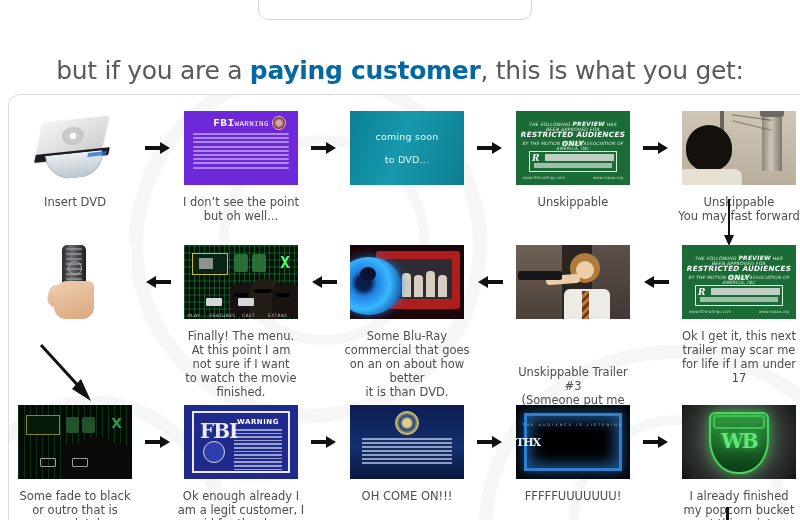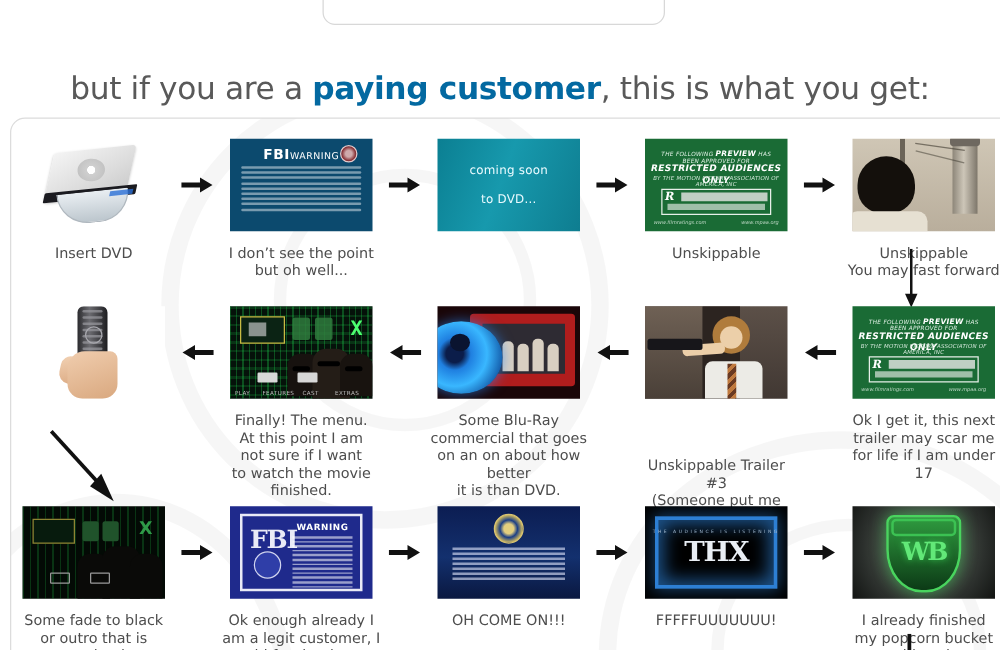--- a/index.html
+++ b/index.html
@@ -68,21 +68,21 @@
   .dd-tray{position:absolute;left:18px;top:40px;width:72px;height:8px;background:#1b1b20;
     transform:skewX(-18deg) rotate(-6deg);border-radius:1px;}
   .dd-disc{position:absolute;left:28px;top:42px;width:56px;height:24px;
     background:linear-gradient(180deg,#e9eef2 0%,#bcc6cd 100%);
     border-radius:0 0 28px 28px;transform:rotate(-6deg);
     border:1px solid #b0b8bf;border-top:none;}
   .dd-glint{position:absolute;left:70px;top:41px;width:18px;height:4px;background:#2b6fd6;
     transform:skewX(-18deg) rotate(-6deg);opacity:.8;}
 
   
-  .t-fbired{background:#0c4a6e;}
+  .t-fbired{background:#6d28d9;font-family:Liberation Mono, monospace;}
   .fbired-ttl{position:absolute;left:0;top:6px;width:100%;text-align:center;
     color:#fff;font-size:11px;font-weight:bold;letter-spacing:.5px;}
   .fbired-ttl small{font-size:7.5px;font-weight:normal;letter-spacing:.4px;}
   .fbired-seal{position:absolute;right:12px;top:5px;width:12px;height:12px;border-radius:50%;
     background:radial-gradient(circle,#cfa9ab 30%,#7d1f24 70%);border:1px solid #e4c9cb;}
   .fbired-lines{position:absolute;left:9px;top:22px;right:9px;bottom:10px;}
   .fbired-lines i{display:block;height:2px;background:rgba(255,255,255,.45);
     margin-bottom:2.2px;border-radius:1px;}
 
   
@@ -196,22 +196,22 @@
   .t-seal{background:linear-gradient(180deg,#0c1d52 0%,#13306e 55%,#0a1840 100%);}
   .sl-seal{position:absolute;left:50%;top:6px;transform:translateX(-50%);width:22px;height:22px;border-radius:50%;
     background:radial-gradient(circle,#e3cf7e 25%,#1b3f86 45%,#c9b45f 70%,#14306e 100%);border:1px solid #d8c473;}
   .sl-lines{position:absolute;left:12px;top:33px;right:12px;}
   .sl-lines i{display:block;height:1.7px;background:rgba(230,235,255,.6);margin-bottom:2.4px;}
 
   
   .t-thx{background:#000;}
   .thx-glow{position:absolute;left:8px;top:8px;right:8px;bottom:8px;border:3px solid #2d7fd4;
     box-shadow:0 0 14px 4px rgba(45,127,212,.65) inset,0 0 12px 2px rgba(45,127,212,.5);}
-  .thx-txt{position:absolute;left:0;right:0;top:50%;transform:translateY(-50%);text-align:center;
-    color:#e9eef4;font-size:22px;font-weight:bold;letter-spacing:-1px;
+  .thx-txt{position:absolute;left:0;right:0;top:50%;transform:translateY(-50%);text-align:left;
+    color:#e9eef4;font-size:11px;font-weight:bold;letter-spacing:-1px;
     font-family:"DejaVu Serif","Liberation Serif",serif;}
   .thx-sub{position:absolute;left:0;right:0;top:18px;text-align:center;color:#9fb6cc;font-size:3.6px;letter-spacing:2px;}
 
   
   .t-wb{background:radial-gradient(circle at 50% 45%,#6d7b6c 0%,#2b2f2c 70%,#121412 100%);}
   .wb-shield{position:absolute;left:50%;top:7px;transform:translateX(-50%);width:56px;height:58px;
     background:linear-gradient(180deg,#2f9b3f,#0c3a16);
     border:2px solid #49d45e;border-radius:6px 6px 28px 28px/6px 6px 34px 34px;
     box-shadow:0 0 12px rgba(60,220,90,.55);}
   .wb-w{position:absolute;left:50%;top:24px;transform:translateX(-50%);color:#62e878;font-size:20px;

